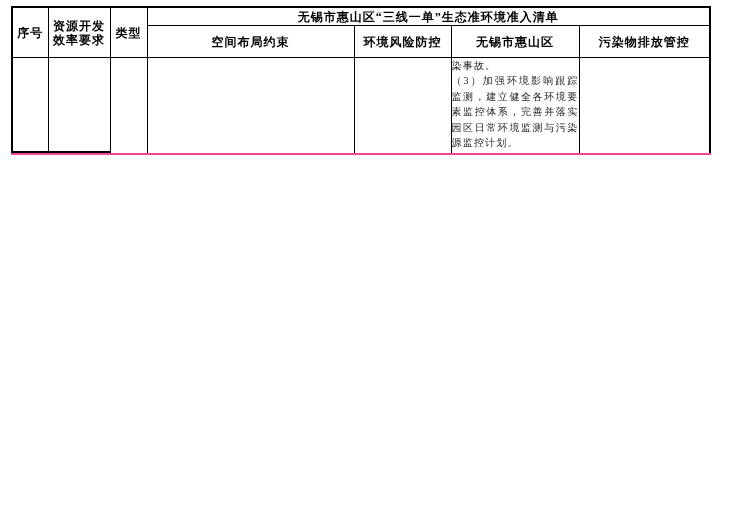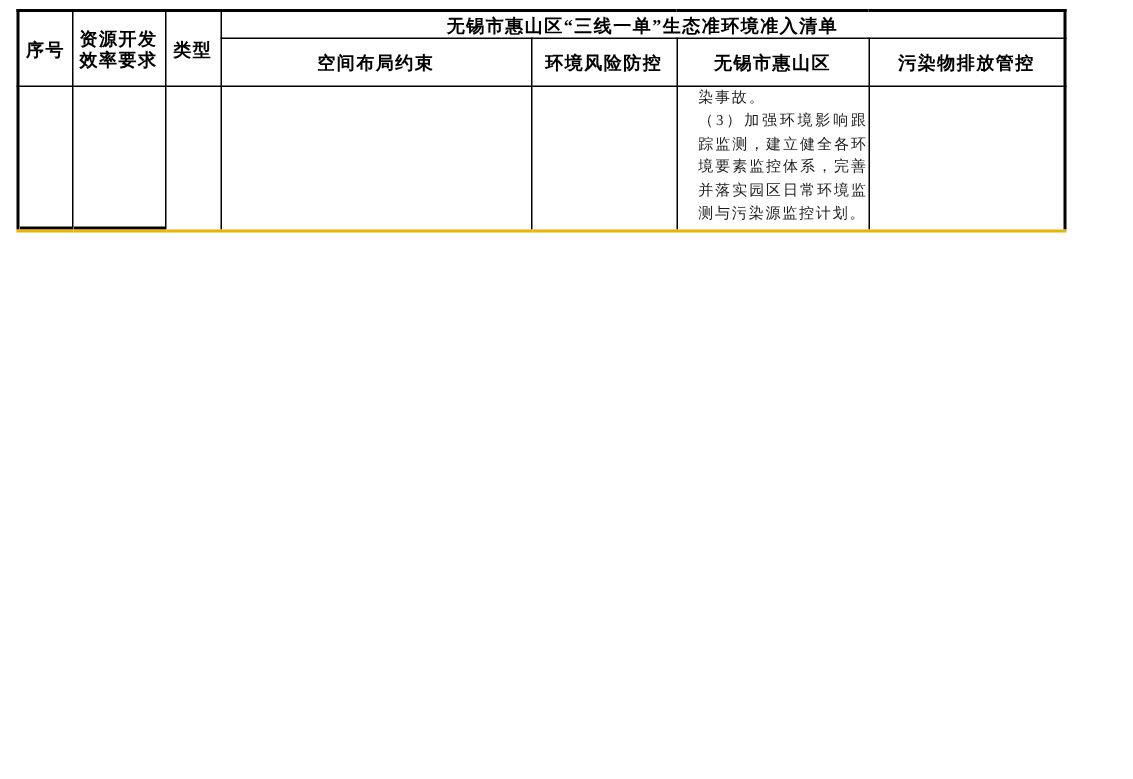--- a/index.html
+++ b/index.html
@@ -48,22 +48,21 @@
   .sub-row th {
     height: 31px;
     border-bottom: 2px solid #000;
   }
   .left-hdr {
     border-bottom: 2px solid #000;
   }
   tr.body-row td {
     height: 95px;
     vertical-align: top;
-    border-bottom: 2px solid #eab308;
-    padding-left: 14px;
+    border-bottom: 2px solid #ec4899;
   }
   tr.body-row td.cut-black {
     box-shadow: inset 0 -2px 0 0 #000;
   }
   td.risk-cell {
     font-size: 10px;
     line-height: 15.4px;
     letter-spacing: 1.2px;
     text-align: justify;
     text-justify: inter-character;

